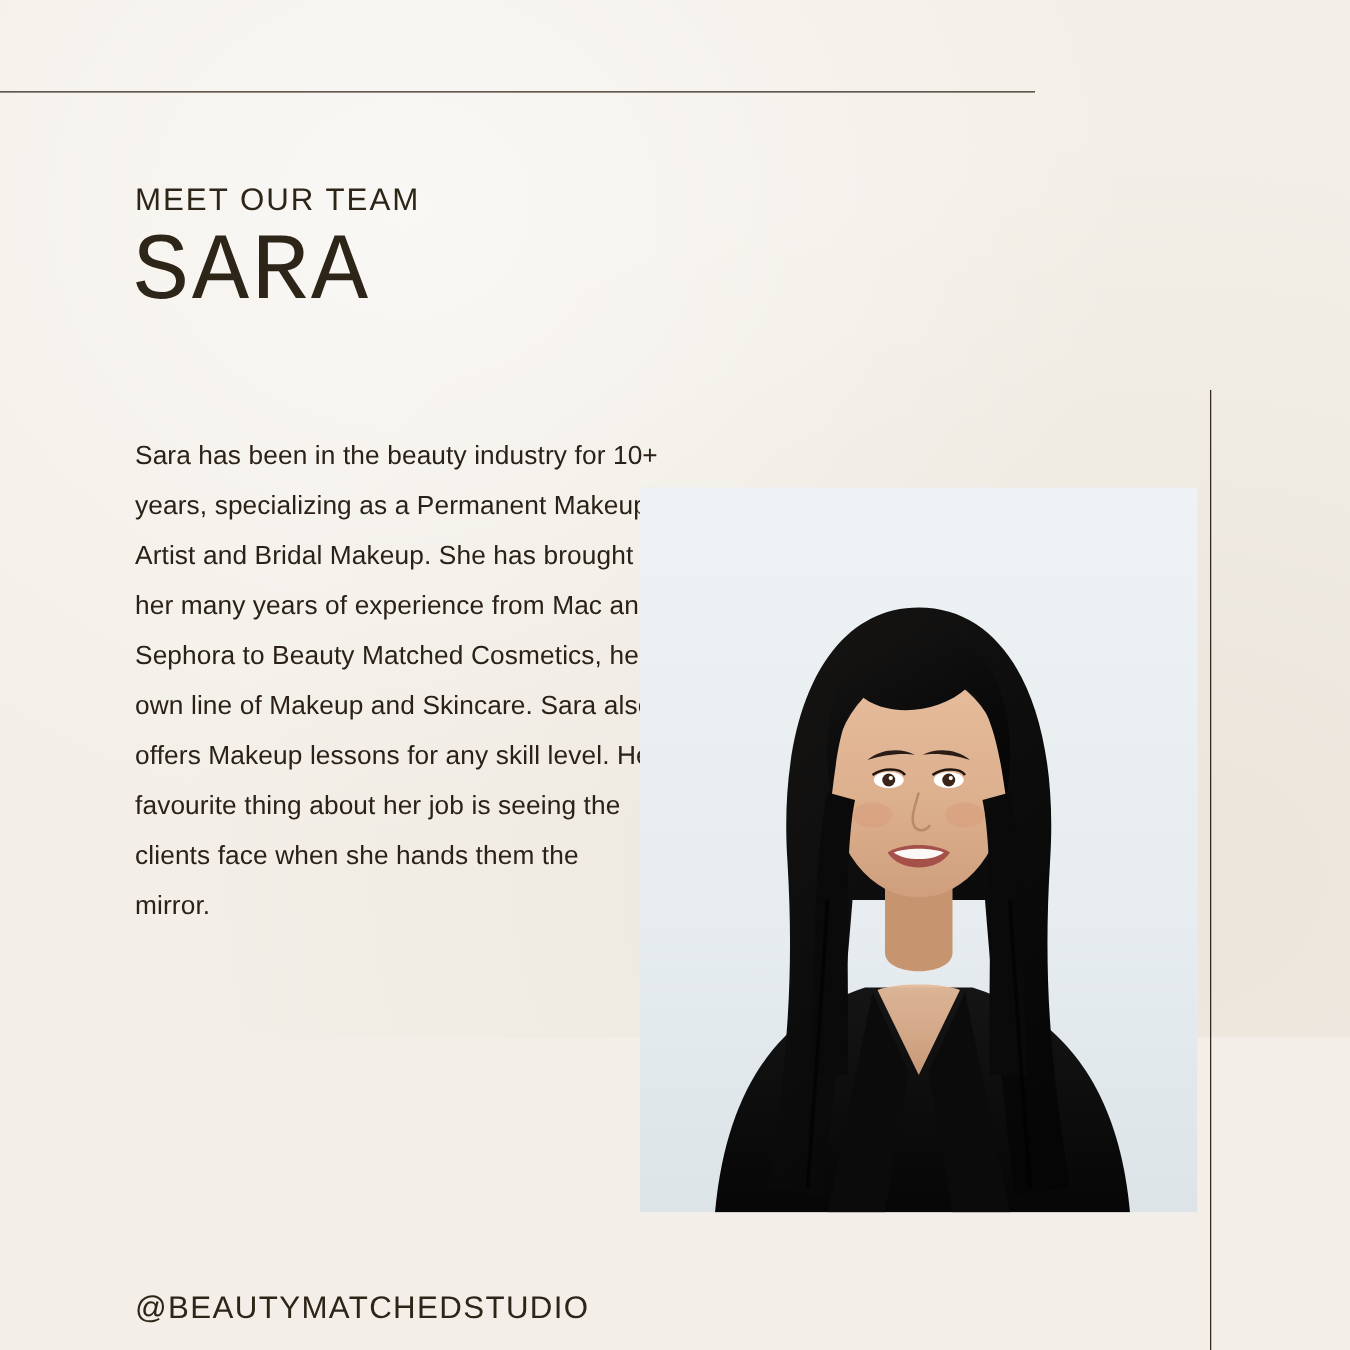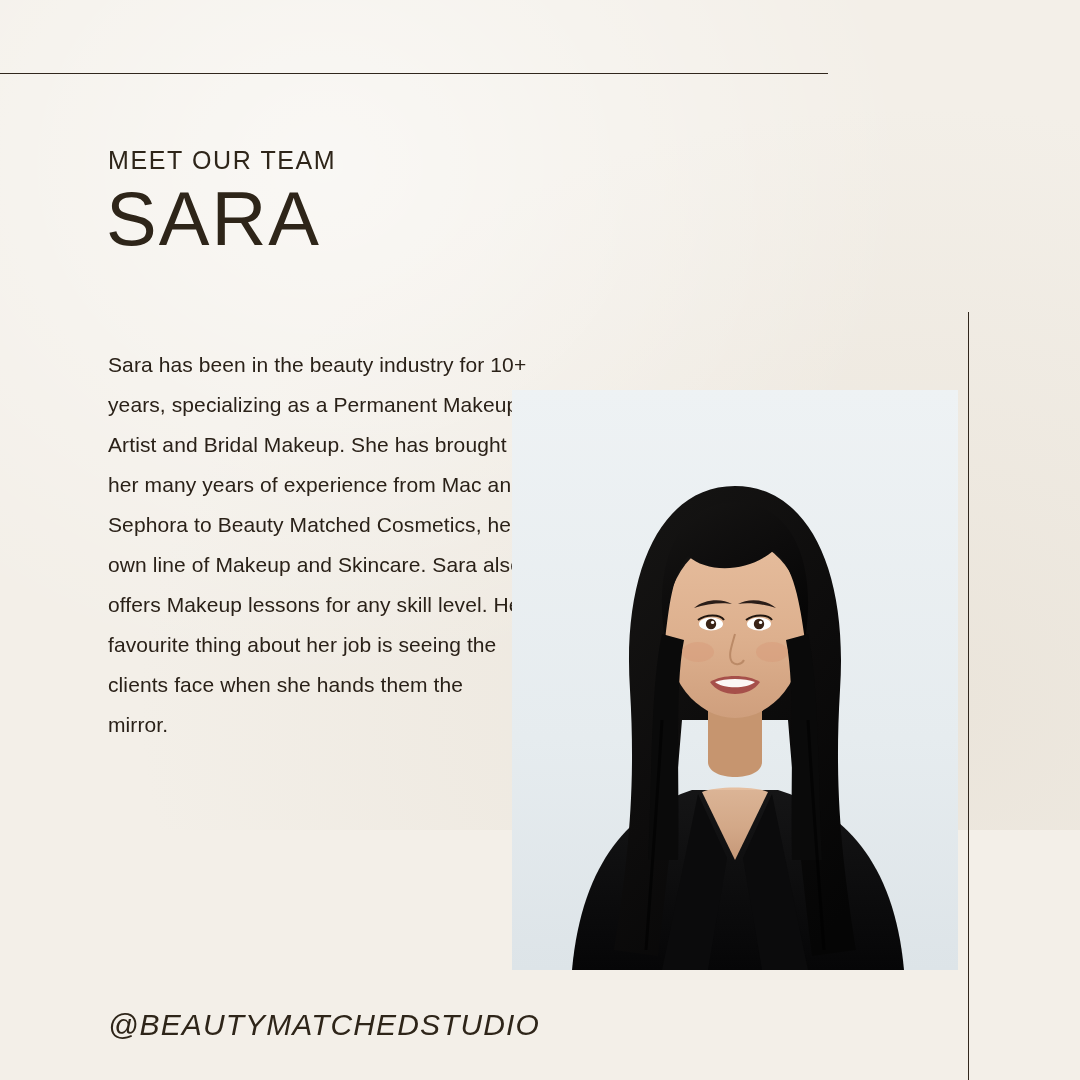--- a/index.html
+++ b/index.html
@@ -60,21 +60,21 @@
     letter-spacing: 1.6px;
     color: #2e2519;
     font-weight: 400;
     white-space: nowrap;
   }
 
   .name {
     position: absolute;
     left: 106px;
     top: 184px;
-    font-family: Liberation Sans, sans-serif;
+    font-family: Liberation Mono, monospace;
     font-size: 76px;
     line-height: 0.92;
     letter-spacing: 2px;
     color: #2e2519;
     font-weight: 400;
   }
   .name .line {
     display: block;
     white-space: nowrap;
   }
@@ -86,26 +86,25 @@
     width: 420px;
     font-size: 21px;
     line-height: 40px;
     color: #2a2118;
     letter-spacing: 0.1px;
   }
 
   .handle {
     position: absolute;
     left: 108px;
-    top: 1008px;
-    font-size: 30px;
+    top: 1032px;
+    font-size: 25px;
     letter-spacing: 1.1px;
     color: #2e2519;
     white-space: nowrap;
-    font-style: italic;
   }
 
   
   .portrait {
     position: absolute;
     left: 512px;
     top: 390px;
     width: 446px;
     height: 580px;
     overflow: hidden;

